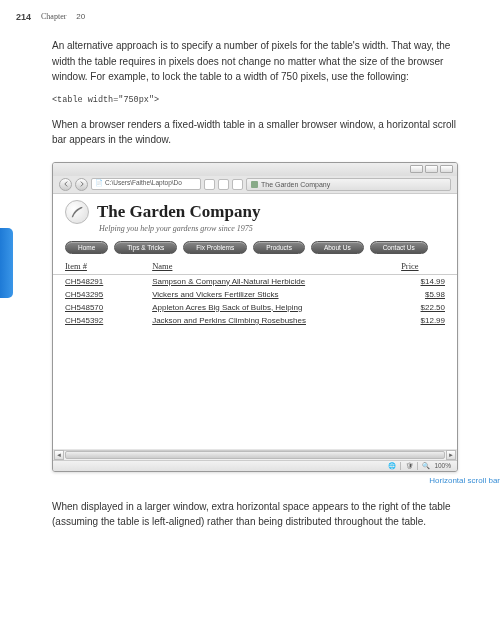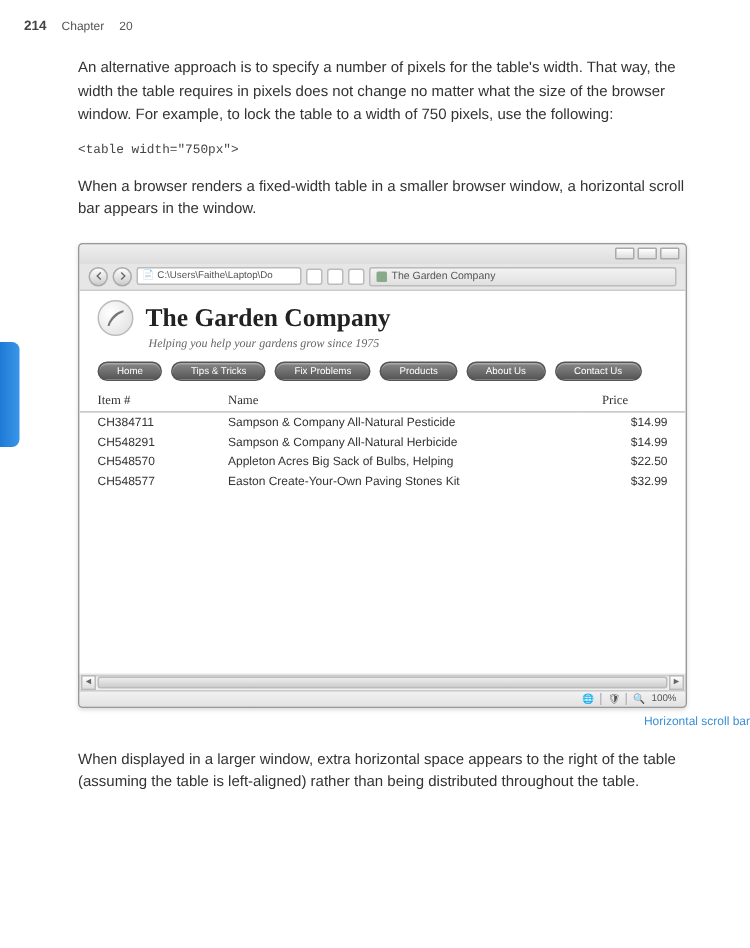--- a/index.html
+++ b/index.html
@@ -7,28 +7,28 @@
       font-family: "Segoe UI", Tahoma, sans-serif;
       font-size: 11px;
       color: #333;
       background: #fff;
       width: 500px;
       height: 632px;
       position: relative;
     }
     .page-header {
       display: flex;
-      align-items: flex-end;
+      align-items: flex-start;
       gap: 10px;
       padding: 12px 16px 8px;
       font-size: 9px;
       color: #444;
     }
     .page-number { font-weight: bold; font-size: 9px; }
-    .chapter-label { font-size: 8px; color: #555; }
+    .chapter-label { font-size: 8px; color: #555; font-family: Liberation Serif, serif; }
     .chapter-num { font-size: 8px; color: #555; }
 
     .body-text {
       padding: 8px 42px 6px 52px;
       font-size: 10px;
       line-height: 1.55;
       color: #333;
     }
     .code-snippet {
       font-family: "Courier New", monospace;
@@ -181,20 +181,21 @@
       font-weight: bold;
       font-size: 10px;
       padding: 8px 12px 4px;
       color: #222;
     }
     .product-table {
       width: 100%;
       border-collapse: collapse;
       font-size: 8px;
       color: #333;
+      text-decoration: underline;
     }
     .product-table th {
       text-align: left;
       font-family: Georgia, serif;
       font-weight: normal;
       font-size: 8.5px;
       color: #333;
       border-bottom: 1px solid #ccc;
       padding: 3px 12px;
     }
@@ -329,38 +330,38 @@
     <table class="product-table">
       <thead>
         <tr>
           <th>Item #</th>
           <th>Name</th>
           <th>Price</th>
         </tr>
       </thead>
       <tbody>
         <tr>
-            <td>CH384711</td>
-            <td>Sampson &amp; Company All-Natural Pesticide</td>
-            <td>$14.99</td>
-          </tr>
-        <tr>
             <td>CH548291</td>
             <td>Sampson &amp; Company All-Natural Herbicide</td>
             <td>$14.99</td>
           </tr>
         <tr>
+            <td>CH543295</td>
+            <td>Vickers and Vickers Fertilizer Sticks</td>
+            <td>$5.98</td>
+          </tr>
+        <tr>
             <td>CH548570</td>
             <td>Appleton Acres Big Sack of Bulbs, Helping</td>
             <td>$22.50</td>
           </tr>
         <tr>
-            <td>CH548577</td>
-            <td>Easton Create-Your-Own Paving Stones Kit</td>
-            <td>$32.99</td>
+            <td>CH545392</td>
+            <td>Jackson and Perkins Climbing Rosebushes</td>
+            <td>$12.99</td>
           </tr>
       </tbody>
     </table>
   </div>
 
   <div class="h-scrollbar">
     <div class="scroll-btn">◄</div>
     <div class="scroll-thumb"></div>
     <div class="scroll-btn">►</div>
   </div>

